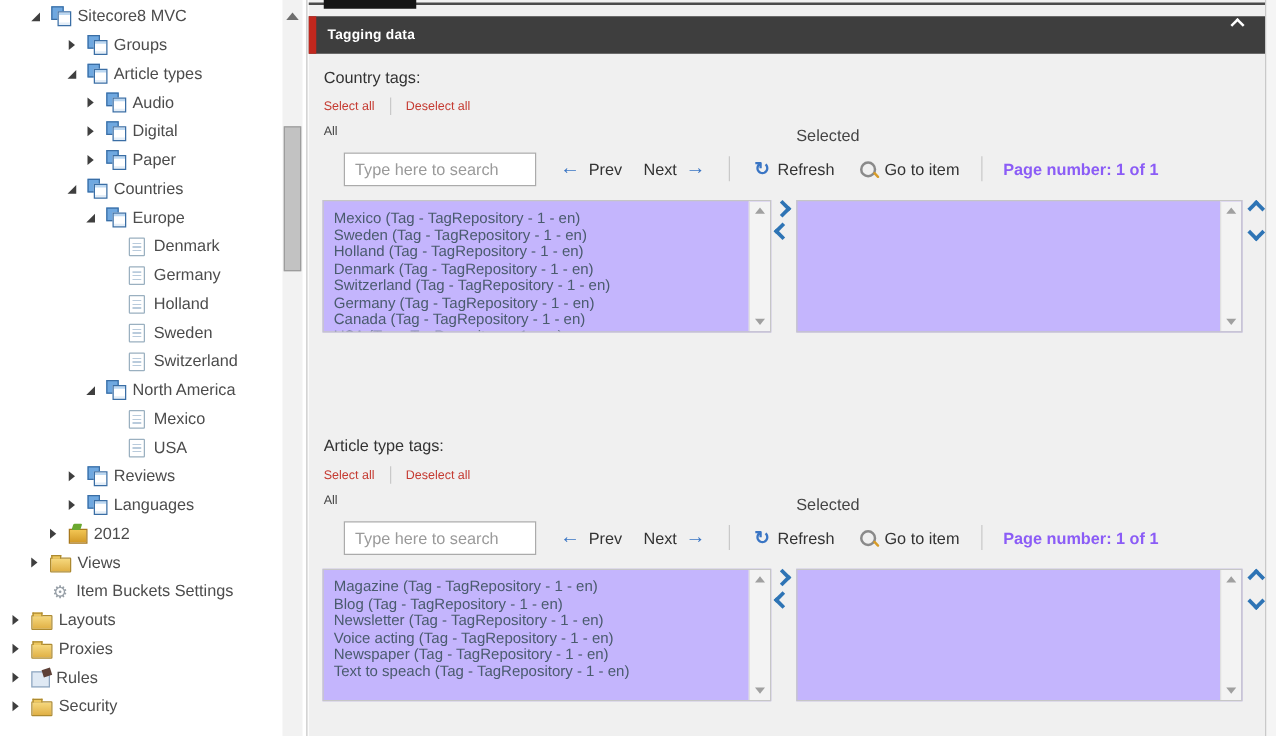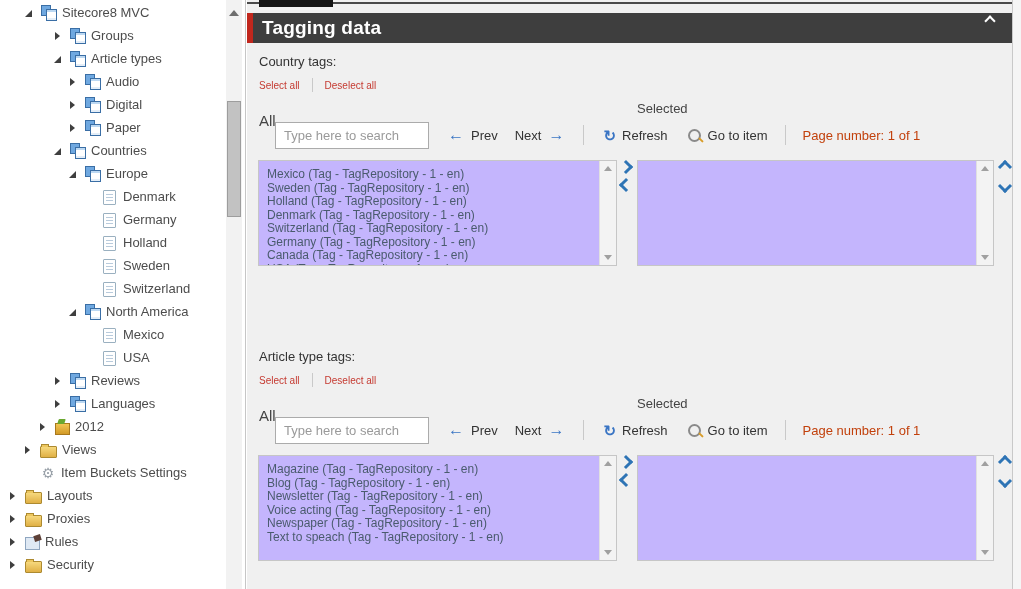--- a/index.html
+++ b/index.html
@@ -40,46 +40,46 @@
   
   .tree-scroll{position:absolute;left:226px;top:0;width:16px;height:589px;background:#f2f2f2;}
   .tree-scroll .up-arrow{position:absolute;top:10px;left:3px;width:0;height:0;border-left:5px solid transparent;border-right:5px solid transparent;border-bottom:6px solid #6e6e6e;}
   .tree-scroll .thumb{position:absolute;top:101px;left:1px;width:12px;height:114px;background:#c2c2c2;border:1px solid #9d9d9d;}
   
   .panel{position:absolute;left:247px;top:0;width:765px;height:589px;background:#f0f0f0;}
   .right-strip{position:absolute;left:1012px;top:0;width:9px;height:589px;background:#f5f5f5;border-left:1px solid #c9c9c9;box-sizing:border-box;}
   .ribbon-line{position:absolute;left:0;top:2px;width:770px;height:2px;background:#4a4a4a;}
   .ribbon-tab{position:absolute;left:12px;top:0;width:74px;height:7px;background:#141414;}
   .panel-header{position:absolute;left:0;top:13px;width:765px;height:30px;background:#3e3e3e;border-left:6px solid #c1271d;box-sizing:border-box;display:flex;align-items:center;}
-  .panel-title{color:#fff;font-weight:bold;font-size:19px;margin-left:9px;letter-spacing:.2px;}
+  .panel-title{color:#fff;font-weight:bold;font-size:11px;margin-left:9px;letter-spacing:.2px;}
   .panel-collapse{position:absolute;right:12px;top:11px;width:14px;height:12px;cursor:pointer;}
   .chev{display:inline-block;width:7px;height:7px;border-top:3px solid #2e74b5;border-right:3px solid #2e74b5;}
   .chev.white{border-color:#fff;width:6px;height:6px;border-width:2px;}
   .chev.up{transform:rotate(-45deg);}
   .chev.down{transform:rotate(135deg);}
   .chev.right{transform:rotate(45deg);}
   .chev.left{transform:rotate(-135deg);}
   
   .section{position:absolute;left:0;width:765px;}
   .sec-label{position:absolute;left:12px;top:4px;font-size:13px;color:#333;}
   .links-row{position:absolute;left:12px;top:28px;display:flex;align-items:center;font-size:10px;}
   .red-link{color:#c53a31;cursor:pointer;}
   .link-div{width:1px;height:14px;background:#c9c9c9;margin:0 12px;}
-  .all-label{position:absolute;left:12px;top:62px;font-size:15px;color:#444;}
+  .all-label{position:absolute;left:12px;top:50px;font-size:10px;color:#444;}
   .selected-label{position:absolute;left:390px;top:51px;font-size:13px;color:#444;}
   .toolbar{position:absolute;left:28px;top:71px;height:28px;display:flex;align-items:center;font-size:13px;color:#333;}
   .search-input{width:136px;height:27px;border:1px solid #ababab;background:#fff;font-family:"Liberation Sans",sans-serif;font-size:13px;color:#444;padding:0 8px;box-sizing:content-box;height:25px;}
   .search-input::placeholder{color:#9a9a9a;}
   .tb-item{display:flex;align-items:center;cursor:pointer;}
   .blue-arrow{color:#3a75c4;font-size:16px;font-weight:bold;line-height:16px;}
   .tb-div{width:1px;height:20px;background:#c9c9c9;}
   .refresh-glyph{color:#3a75c4;font-size:15px;font-weight:bold;line-height:15px;margin-right:6px;}
   .magnifier{position:relative;width:9px;height:9px;border:2px solid #8a8a8a;border-radius:50%;margin-right:7px;}
   .magnifier::after{content:"";position:absolute;left:8px;top:8px;width:6px;height:2px;background:#d89c28;transform:rotate(45deg);border-radius:1px;}
-  .page-num{font-weight:normal;color:#c2410c;}
+  .page-num{font-weight:bold;color:#8b5cf6;}
   
   .boxes{position:absolute;left:0;top:110px;width:765px;height:142px;}
   .listbox{position:absolute;top:0;height:106px;background:#c4b5fd;border:1px solid #c6c6c6;box-sizing:border-box;overflow:hidden;}
   .listbox.all-box{left:11px;width:359px;}
   .listbox.sel-box{left:390px;width:357px;}
   .list-items{position:absolute;left:0;top:0;right:17px;padding:7px 0 0 8px;}
   .list-item{font-size:12px;line-height:13.5px;color:#4a5b6e;white-space:nowrap;cursor:default;}
   .box-scroll{position:absolute;right:0;top:0;bottom:0;width:16px;background:#f3f3f3;border-left:1px solid #e0e0e0;}
   .box-scroll .sa-up{position:absolute;top:5px;left:4px;width:0;height:0;border-left:4px solid transparent;border-right:4px solid transparent;border-bottom:5px solid #a0a0a0;}
   .box-scroll .sa-down{position:absolute;bottom:5px;left:4px;width:0;height:0;border-left:4px solid transparent;border-right:4px solid transparent;border-top:5px solid #a0a0a0;}

